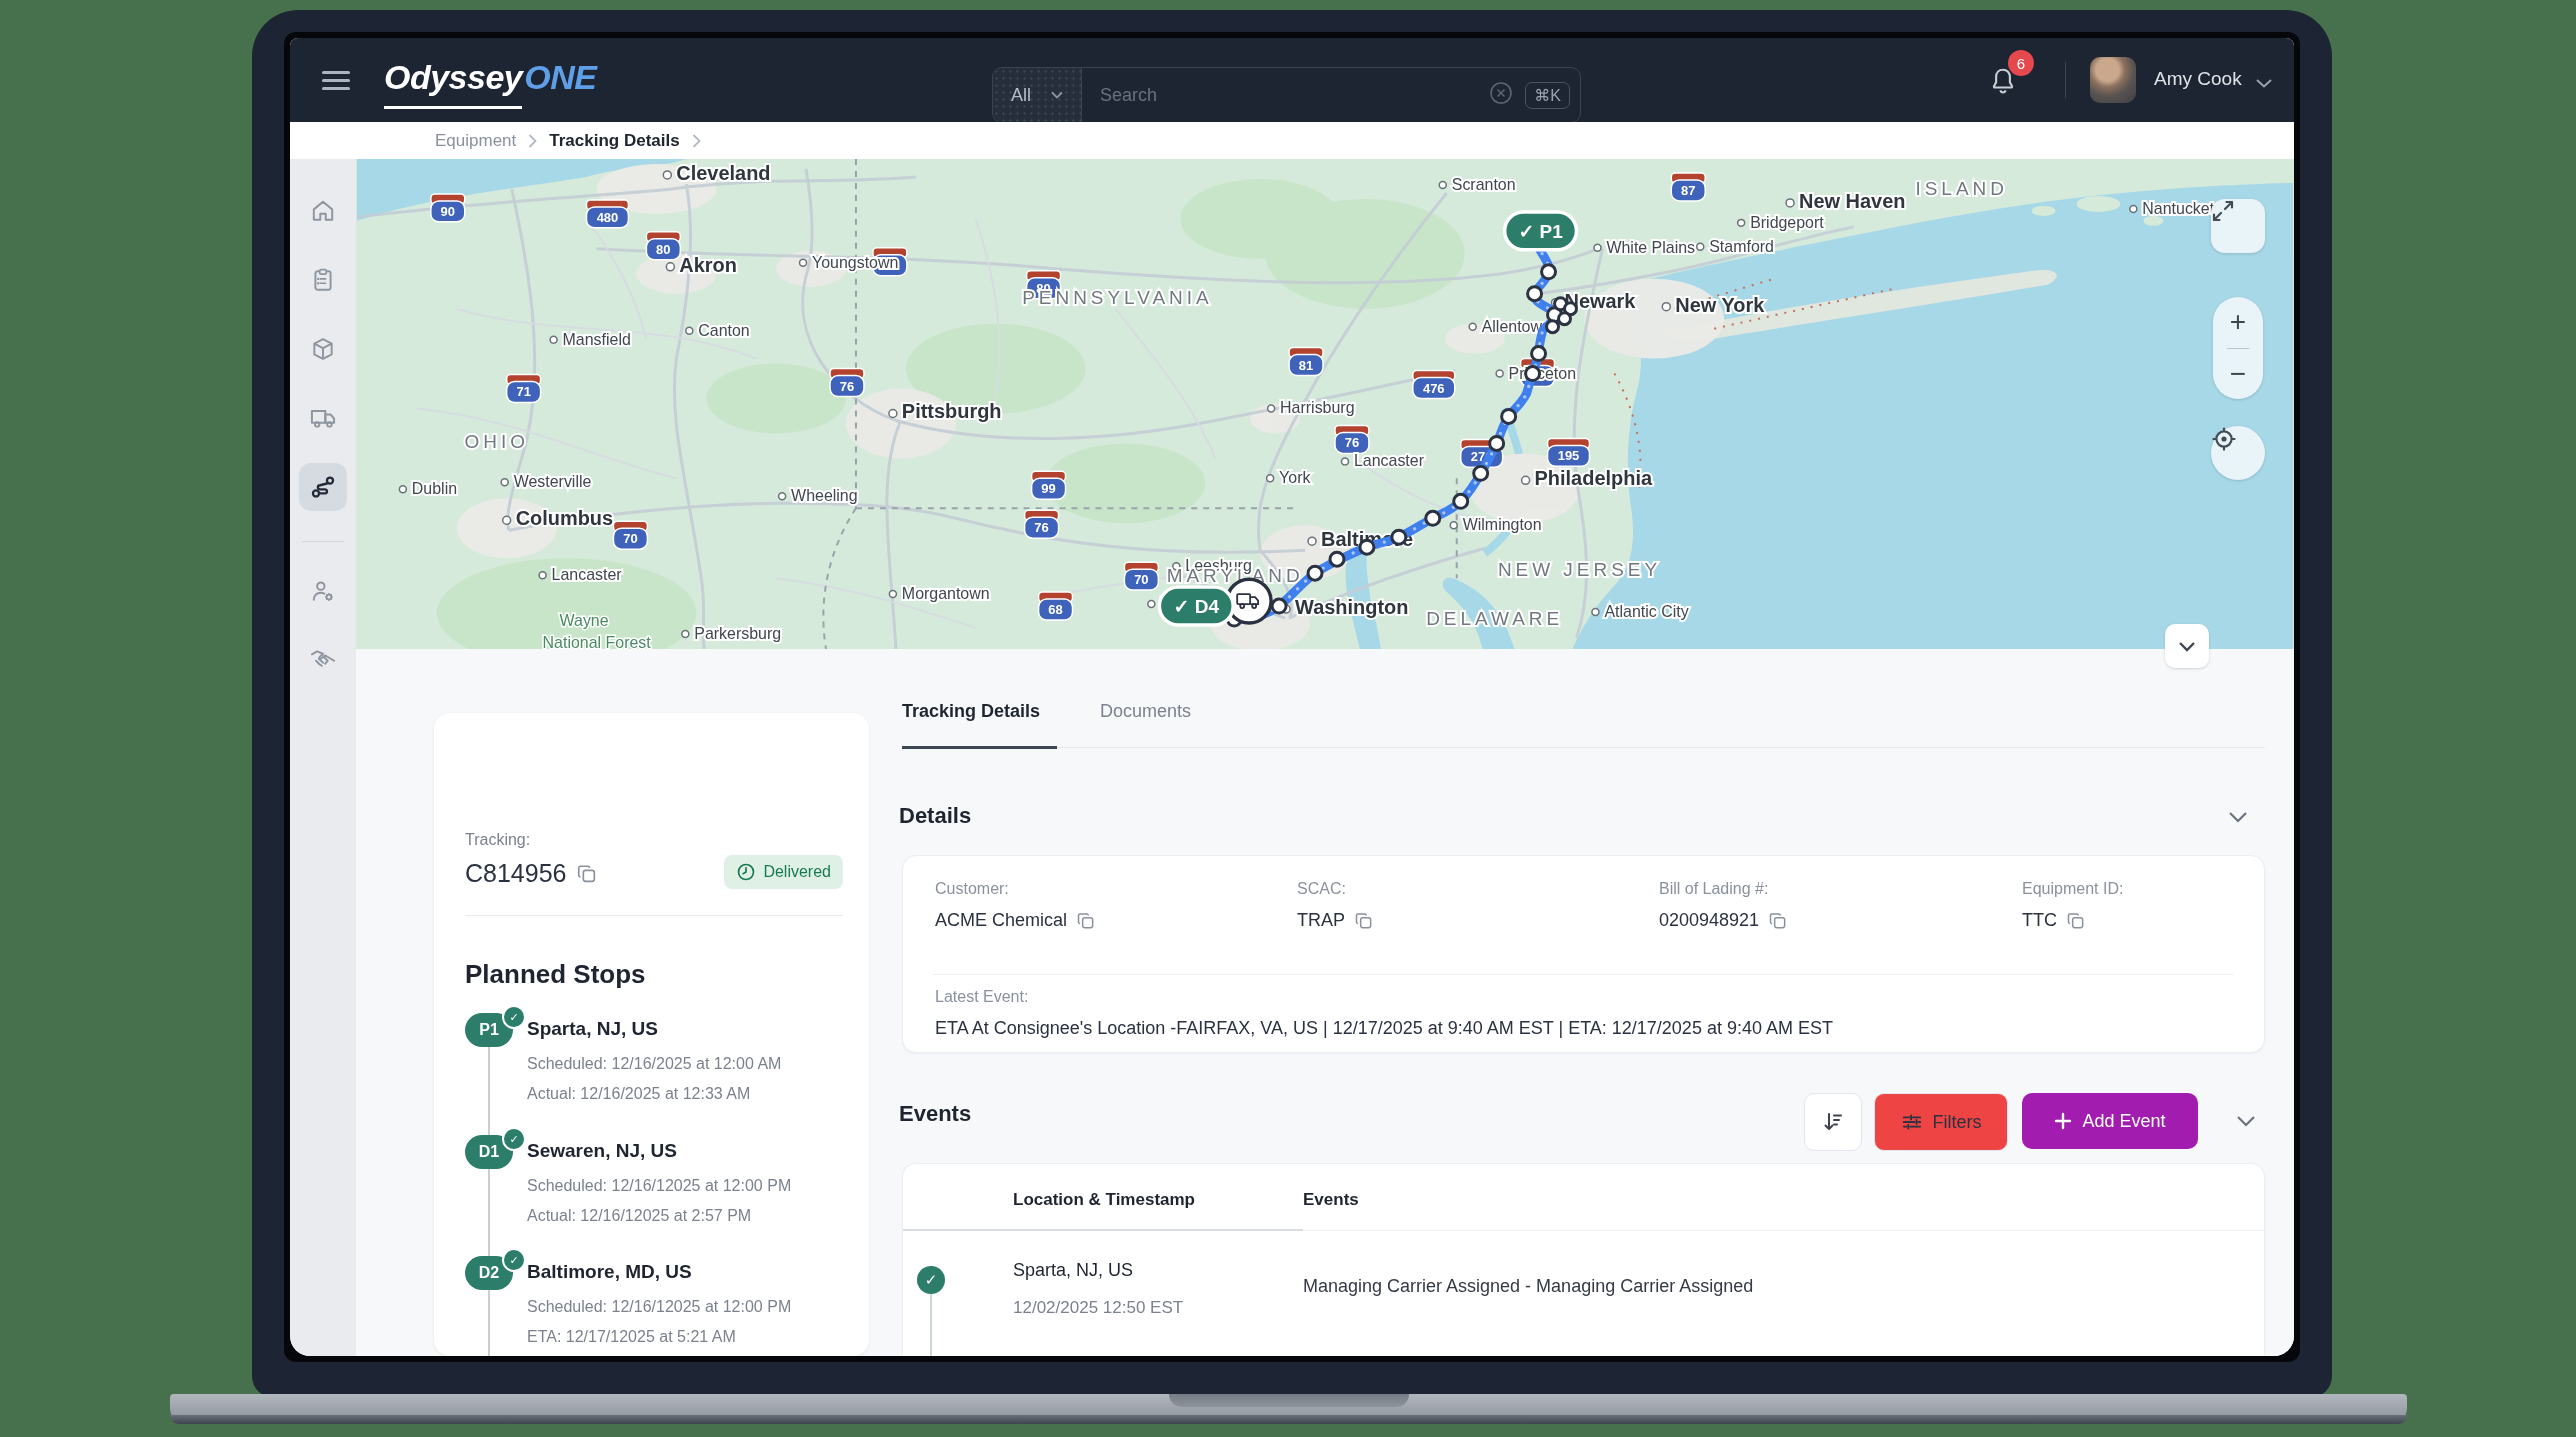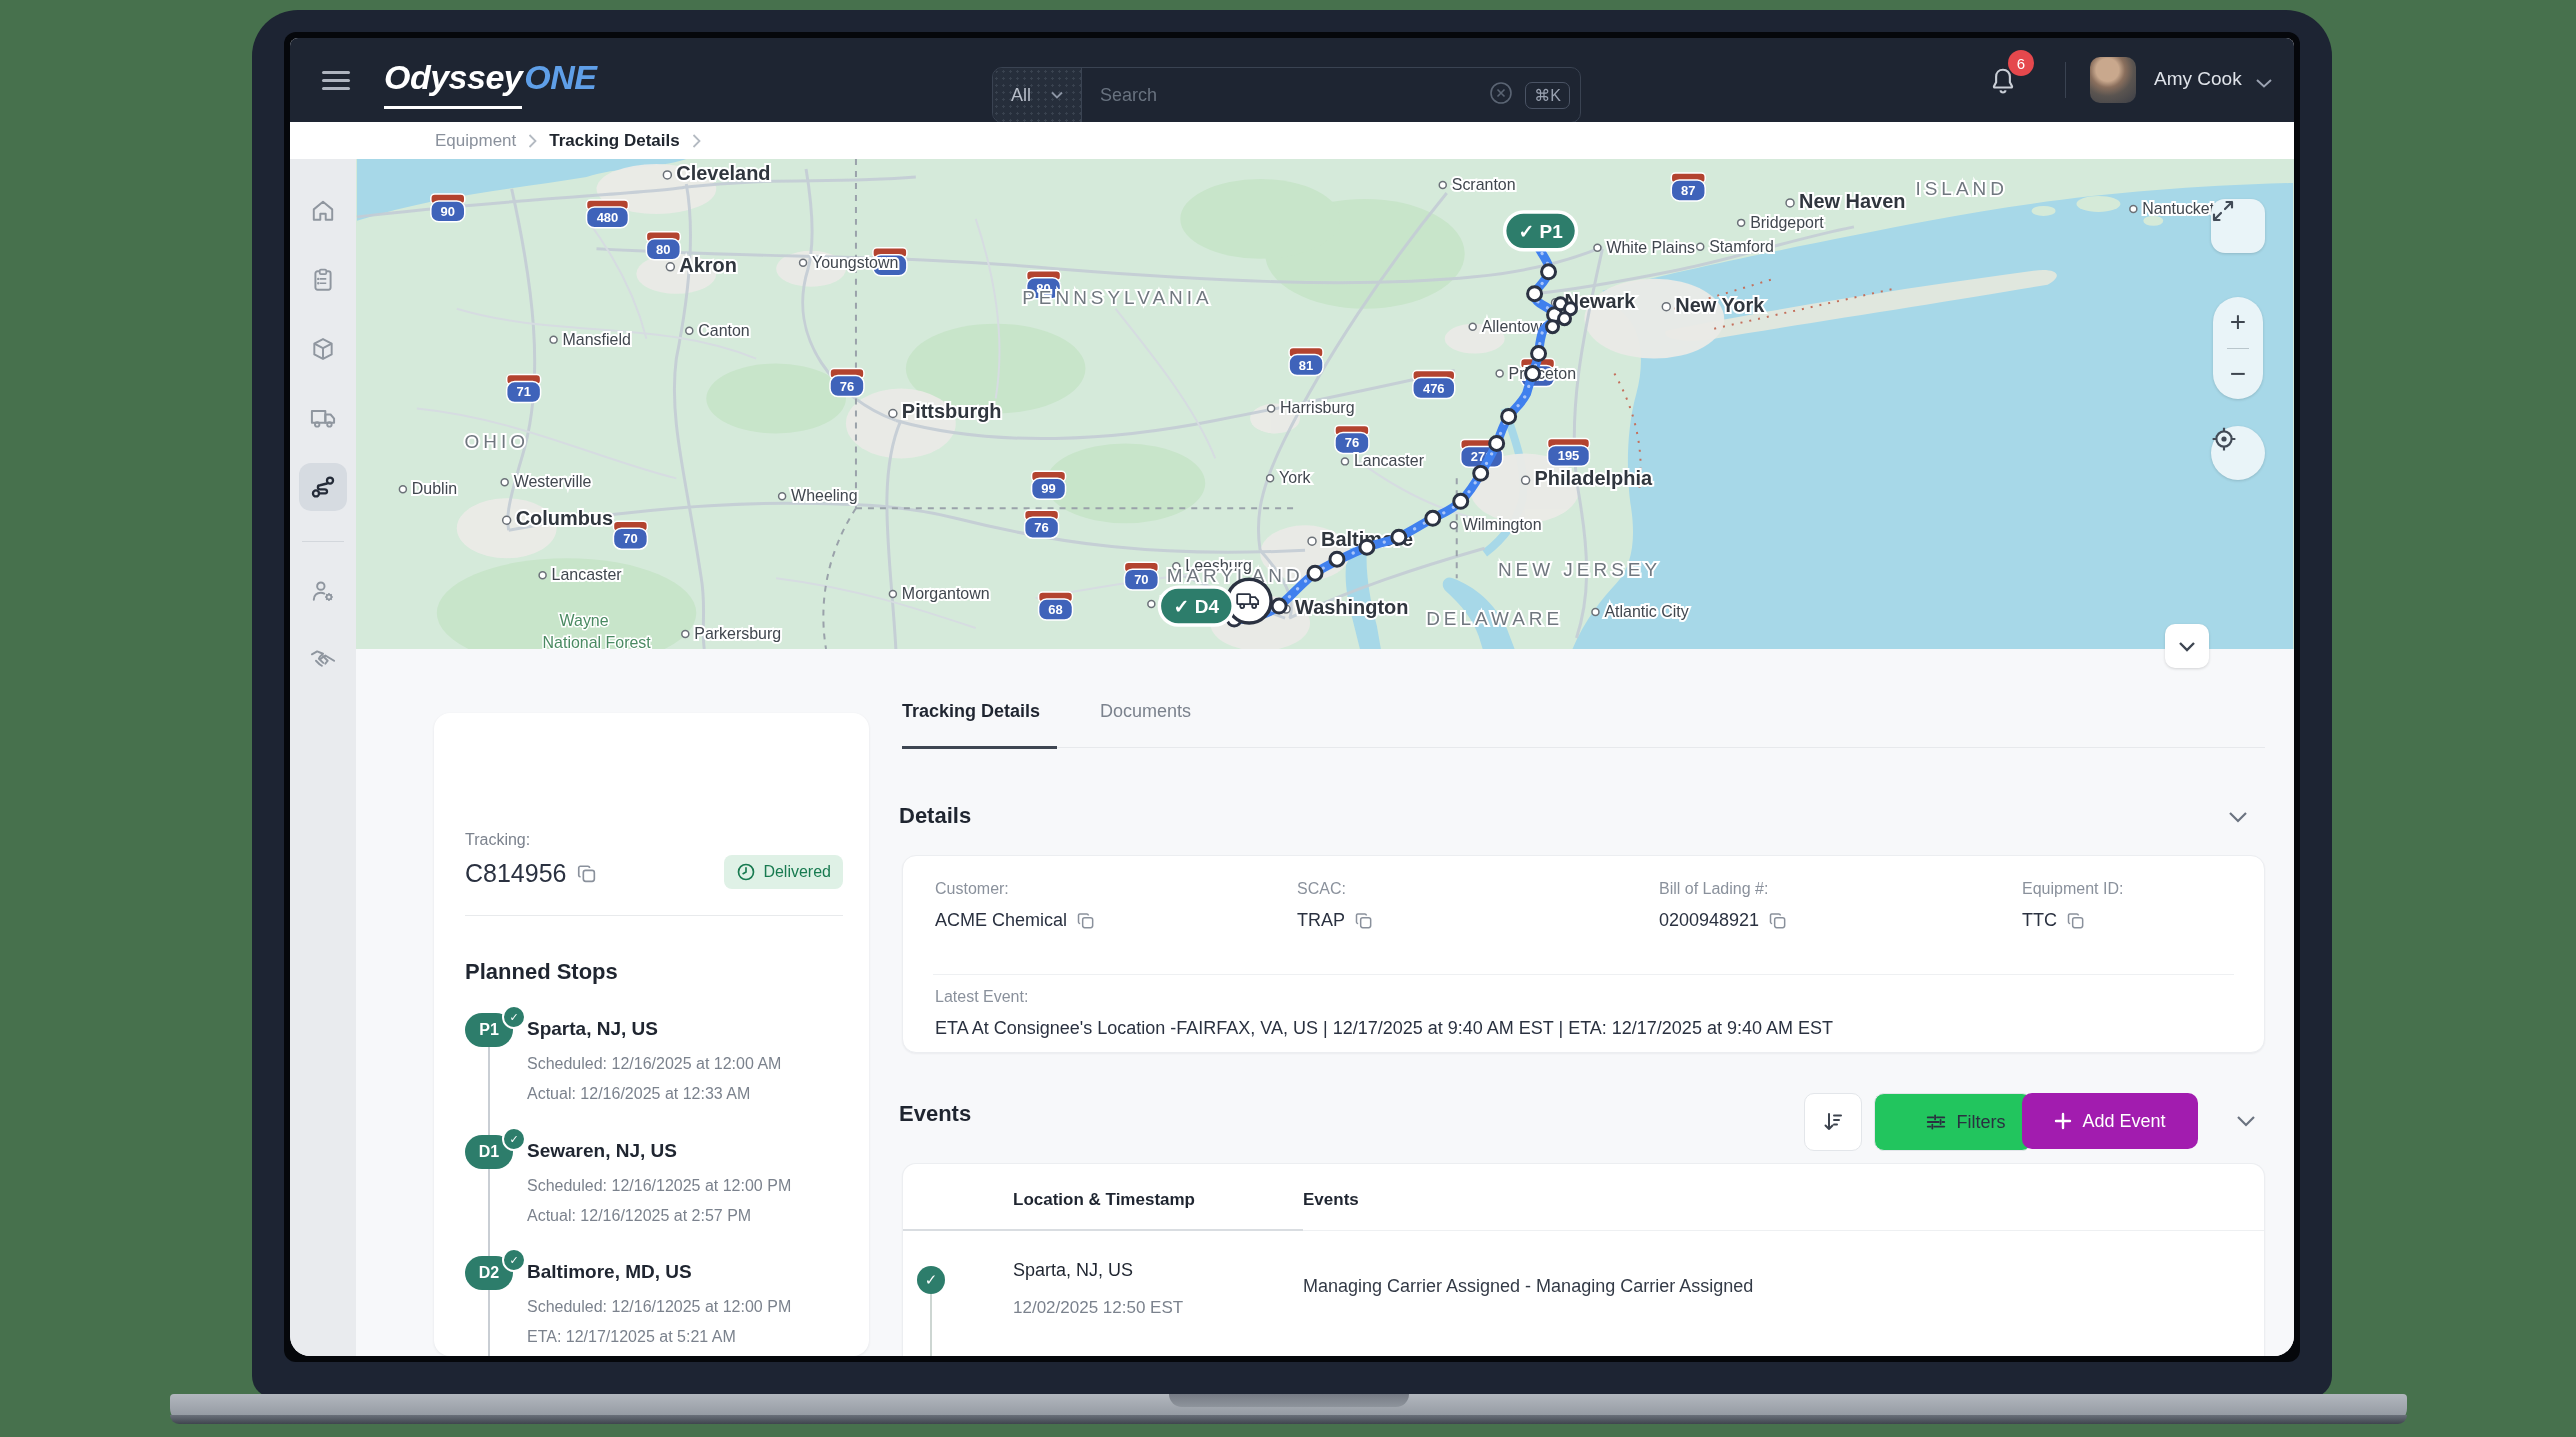--- a/index.html
+++ b/index.html
@@ -62,21 +62,21 @@
   .content-bg{position:absolute;left:66px;top:611px;width:1938px;bottom:0;background:#f7f8fa;}
 
   
   .lcard{position:absolute;left:144px;top:675px;width:435px;height:643px;background:#fff;border-radius:16px;box-shadow:0 1px 3px rgba(16,24,40,.08);overflow:hidden;}
   .lc-title{position:absolute;left:31px;top:18px;font-size:30px;line-height:41px;font-weight:700;color:#1f2530;}
   .lc-tlabel{position:absolute;left:31px;top:118px;font-size:16px;color:#7b828d;}
   .lc-tnum{position:absolute;left:31px;top:146px;font-size:25px;color:#2a3140;display:flex;align-items:center;gap:10px;}
   .copyic{color:#8a919c;cursor:pointer;display:inline-flex;}
   .status{position:absolute;right:26px;top:142px;height:34px;background:#dff1e6;border-radius:8px;color:#187a50;font-size:16px;display:flex;align-items:center;gap:7px;padding:0 12px;}
   .lc-div{position:absolute;left:31px;right:26px;top:202px;height:1px;background:#e8eaec;}
-  .lc-ps{position:absolute;left:31px;top:246px;font-size:22px;font-weight:700;color:#1f2530;}
+  .lc-ps{position:absolute;left:31px;top:246px;font-size:26px;font-weight:700;color:#1f2530;}
   .tline{position:absolute;left:54px;top:300px;bottom:0;width:2px;background:#c9ced4;}
   .stop{position:absolute;left:0;width:100%;height:122px;}
   .pill{position:absolute;left:31px;top:0;width:48px;height:34px;border-radius:17px;background:#2d7d6b;color:#fff;font-size:16px;font-weight:700;display:flex;align-items:center;justify-content:center;z-index:2;}
   .pcheck{position:absolute;left:68px;top:-8px;width:20px;height:20px;border-radius:50%;background:#2d7d6b;border:2px solid #fff;color:#fff;font-size:11px;display:flex;align-items:center;justify-content:center;z-index:3;}
   .st-name{position:absolute;left:93px;top:5px;font-size:19px;font-weight:700;color:#1f2530;}
   .st-l1{position:absolute;left:93px;top:42px;font-size:16px;color:#7b828d;}
   .st-l2{position:absolute;left:93px;top:72px;font-size:16px;color:#7b828d;}
 
   
   .tabs{position:absolute;left:612px;top:663px;width:1363px;height:46px;border-bottom:1px solid #e7e9ec;}
@@ -87,21 +87,21 @@
   .chev-gray{position:absolute;cursor:pointer;color:#6b7380;}
   .dcard{position:absolute;left:612px;top:817px;width:1363px;height:198px;background:#fff;border-radius:14px;border:1px solid #eceef1;box-shadow:0 1px 2px rgba(16,24,40,.05);box-sizing:border-box;}
   .fld{position:absolute;top:24px;}
   .fld .fl{font-size:16px;color:#8a919c;}
   .fld .fv{margin-top:12px;font-size:18px;color:#2a3140;display:flex;align-items:center;gap:9px;}
   .dc-div{position:absolute;left:30px;right:30px;top:118px;height:1px;background:#eef0f2;}
   .le-l{position:absolute;left:32px;top:132px;font-size:16px;color:#8a919c;}
   .le-v{position:absolute;left:32px;top:162px;font-size:18px;color:#2a3140;}
   .ev-head{position:absolute;left:609px;top:1063px;}
   .iconbtn{position:absolute;width:56px;height:56px;background:#fff;border:1px solid #e3e6ea;border-radius:10px;display:flex;align-items:center;justify-content:center;color:#3c434e;cursor:pointer;}
-  .filters{position:absolute;left:1584px;top:1055px;width:132px;height:56px;background:#22c55e;border:1px solid #e3e6ea;border-radius:10px;display:flex;align-items:center;justify-content:center;gap:10px;font-size:18px;color:#2a3140;cursor:pointer;padding-left:24px;}
+  .filters{position:absolute;left:1584px;top:1055px;width:132px;height:56px;background:#ef4444;border:1px solid #e3e6ea;border-radius:10px;display:flex;align-items:center;justify-content:center;gap:10px;font-size:18px;color:#2a3140;cursor:pointer;}
   .addev{position:absolute;left:1732px;top:1055px;width:176px;height:56px;background:#a21caf;border-radius:10px;display:flex;align-items:center;justify-content:center;gap:10px;font-size:18px;color:#fff;cursor:pointer;}
   .ecard{position:absolute;left:612px;top:1125px;width:1363px;height:194px;background:#fff;border-radius:14px 14px 0 0;border:1px solid #eceef1;border-bottom:none;box-shadow:0 1px 2px rgba(16,24,40,.05);box-sizing:border-box;overflow:hidden;}
   .th{position:absolute;top:26px;font-size:17px;font-weight:700;color:#1f2530;}
   .th-line{position:absolute;left:0;top:66px;width:100%;height:1px;background:#eef0f2;}
   .th-line2{position:absolute;left:0;top:65px;width:400px;height:2px;background:#d9dde1;}
   .ev-check{position:absolute;left:14px;top:102px;width:28px;height:28px;border-radius:50%;background:#2d7d6b;color:#fff;font-size:15px;display:flex;align-items:center;justify-content:center;z-index:2;}
   .ev-tline{position:absolute;left:27px;top:130px;bottom:0;width:2px;background:#cdd6d2;}
   .ev-loc{position:absolute;left:110px;top:96px;font-size:18px;color:#1f2530;}
   .ev-time{position:absolute;left:110px;top:134px;font-size:17px;color:#7b828d;}
   .ev-desc{position:absolute;left:400px;top:112px;font-size:18px;color:#333a46;}

